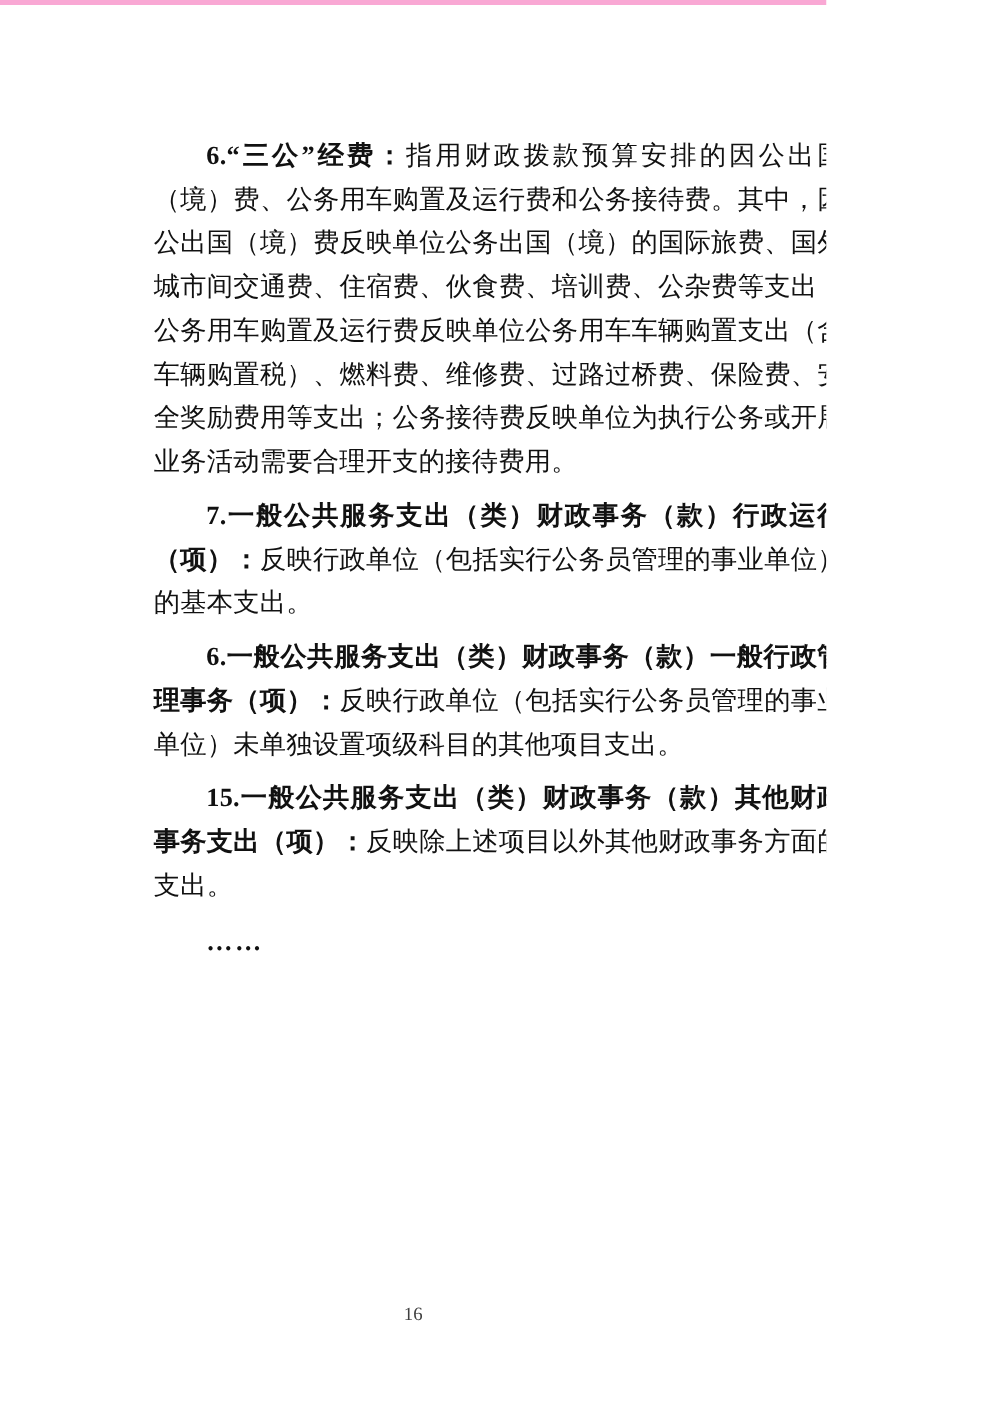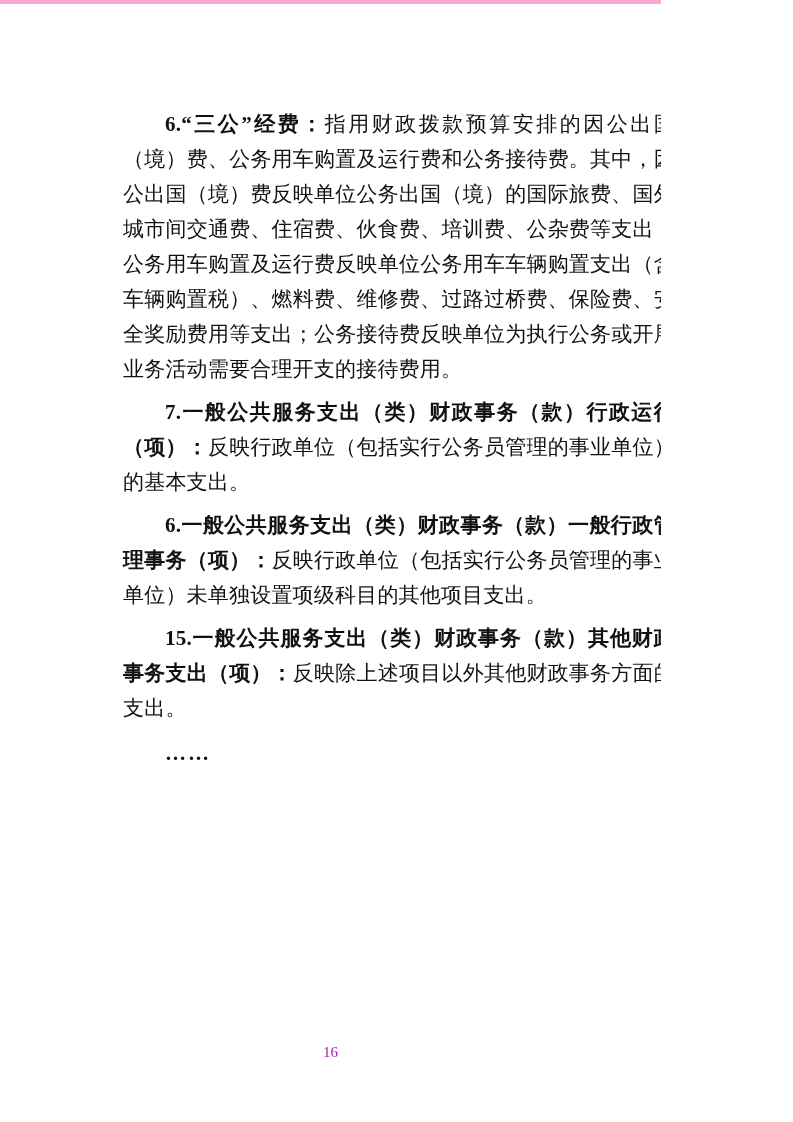--- a/index.html
+++ b/index.html
@@ -40,21 +40,21 @@
     letter-spacing: 2px;
     font-weight: bold;
   }
   .page-number {
     position: absolute;
     left: 0;
     right: 0;
     top: 1040px;
     text-align: center;
     font-size: 15px;
-    color: #a21caf;
+    color: #404040;
     font-family: "Liberation Serif", "DejaVu Serif", serif;
   }
 </style>
 </head>
 <body>
 
 <div class="page">
   <div class="content">
     <div id="paras">
   <p><b class="para-heading">6.“三公”经费：</b><span>指用财政拨款预算安排的因公出国（境）费、公务用车购置及运行费和公务接待费。其中，因公出国（境）费反映单位公务出国（境）的国际旅费、国外城市间交通费、住宿费、伙食费、培训费、公杂费等支出；公务用车购置及运行费反映单位公务用车车辆购置支出（含车辆购置税）、燃料费、维修费、过路过桥费、保险费、安全奖励费用等支出；公务接待费反映单位为执行公务或开展业务活动需要合理开支的接待费用。</span></p>

